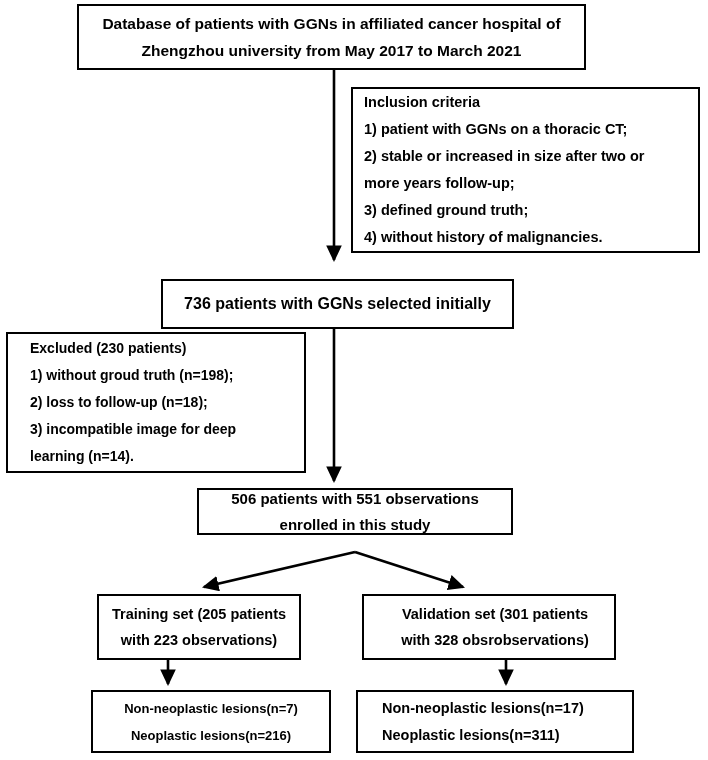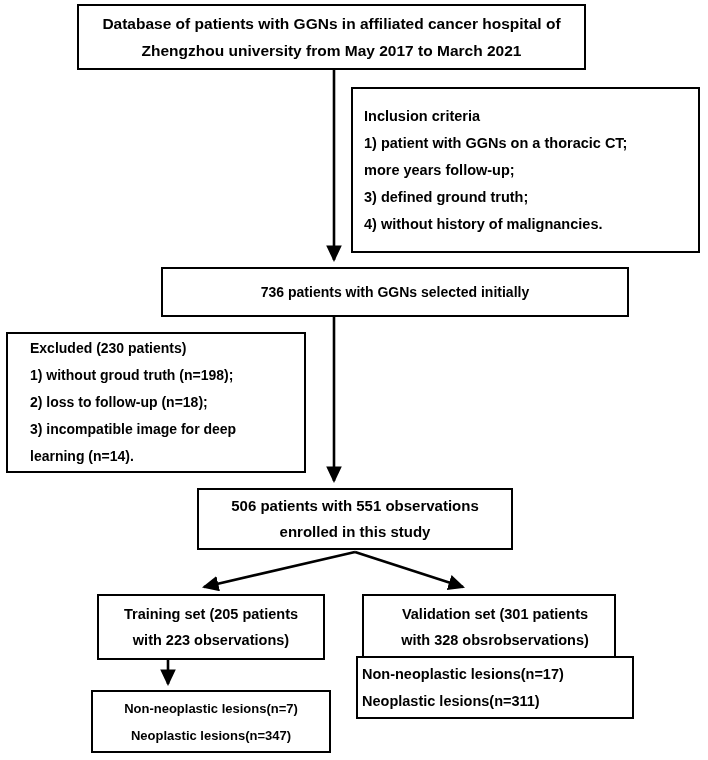--- a/index.html
+++ b/index.html
@@ -50,49 +50,49 @@
   #node-database {
     left: 77px;  top: 4px;   width: 509px; height: 66px;
     font-size: 15.5px; line-height: 27px;
   }
   #node-inclusion {
     left: 351px; top: 87px;  width: 349px; height: 166px;
     font-size: 14.5px; line-height: 27px;
     padding-left: 11px; padding-right: 6px;
   }
   #node-selected {
-    left: 161px; top: 267px; width: 468px; height: 50px;
-    font-size: 14px;
+    left: 161px; top: 279px; width: 353px; height: 50px;
+    font-size: 16px;
   }
   #node-excluded {
     left: 6px;   top: 332px; width: 300px; height: 141px;
     font-size: 14px; line-height: 27px;
     padding-left: 22px; padding-right: 6px;
   }
   #node-enrolled {
-    left: 197px; top: 488px; width: 316px; height: 62px;
+    left: 197px; top: 488px; width: 316px; height: 47px;
     font-size: 15px; line-height: 26px;
   }
   #node-training {
-    left: 97px;  top: 594px; width: 228px; height: 66px;
+    left: 97px;  top: 594px; width: 204px; height: 66px;
     font-size: 14.5px; line-height: 26px;
   }
   #node-validation {
     left: 362px; top: 594px; width: 254px; height: 66px;
     font-size: 14.5px; line-height: 26px; padding-left: 12px;
   }
   #node-train-lesions {
     left: 91px;  top: 690px; width: 240px; height: 63px;
     font-size: 13px; line-height: 27px;
     align-items: center;
   }
   #node-val-lesions {
-    left: 356px; top: 656px; width: 278px; height: 63px;
+    left: 356px; top: 690px; width: 278px; height: 63px;
     font-size: 14.5px; line-height: 27px;
-    padding-left: 4px;
+    padding-left: 24px;
   }
 </style>
 </head>
 <body>
 
 <div id="flowchart-root">
 
   <svg id="connector-layer" viewBox="0 0 708 760">
     <defs>
       <marker id="arrowhead" markerWidth="8" markerHeight="8" refX="5.6" refY="3" orient="auto" markerUnits="strokeWidth">
@@ -114,20 +114,21 @@
   </svg>
 
   <div class="node center" id="node-database">
     <span class="line">Database of patients with GGNs in affiliated cancer hospital of</span>
     <span class="line">Zhengzhou university from May 2017 to March 2021</span>
   </div>
 
   <div class="node left" id="node-inclusion">
     <span class="line">Inclusion criteria</span>
     <span class="line">1) patient with GGNs on a thoracic CT;</span>
+    <span class="line">2) stable or increased in size after two or</span>
     <span class="line">more years follow-up;</span>
     <span class="line">3) defined ground truth;</span>
     <span class="line">4) without history of malignancies.</span>
   </div>
 
   <div class="node center" id="node-selected">
     <span class="line">736 patients with GGNs selected initially</span>
   </div>
 
   <div class="node left" id="node-excluded">
@@ -148,21 +149,21 @@
     <span class="line">with 223 observations)</span>
   </div>
 
   <div class="node center" id="node-validation">
     <span class="line">Validation set (301 patients</span>
     <span class="line">with 328 obsrobservations)</span>
   </div>
 
   <div class="node left" id="node-train-lesions">
     <span class="line">Non-neoplastic lesions(n=7)</span>
-    <span class="line">Neoplastic lesions(n=347)</span>
+    <span class="line">Neoplastic lesions(n=216)</span>
   </div>
 
   <div class="node left" id="node-val-lesions">
     <span class="line">Non-neoplastic lesions(n=17)</span>
     <span class="line">Neoplastic lesions(n=311)</span>
   </div>
 
 </div>
 
 </body></html>

